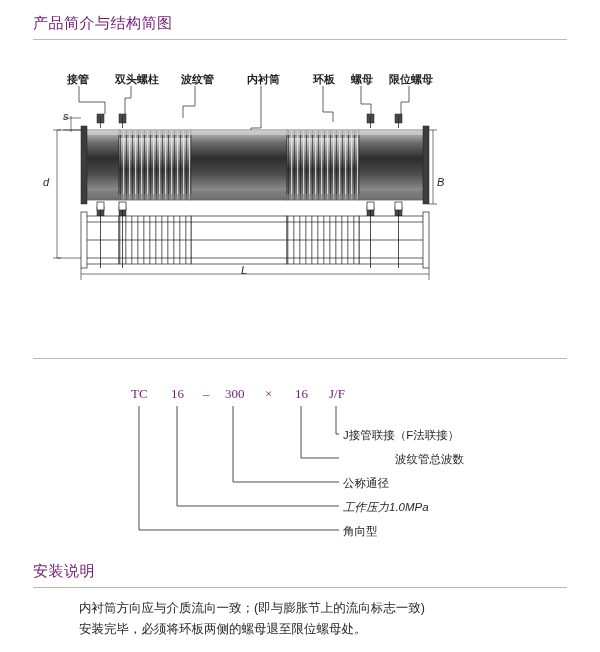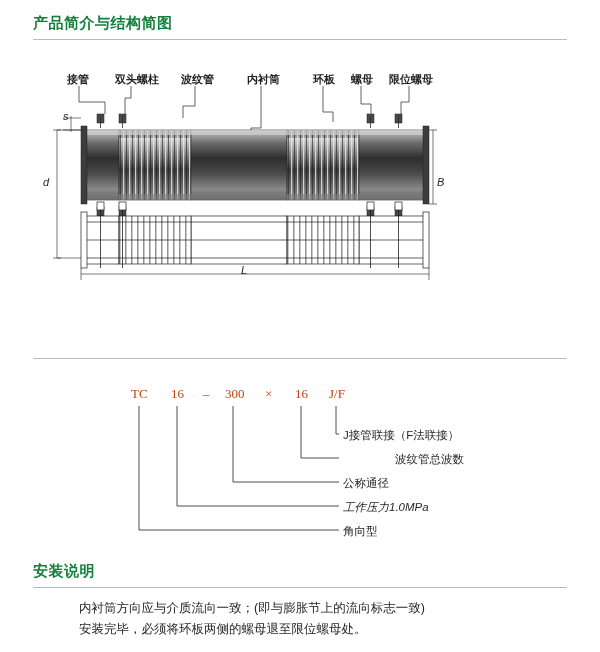--- a/index.html
+++ b/index.html
@@ -10,22 +10,22 @@
     width: 600px;
     height: 652px;
     background: #ffffff;
     font-family: "Liberation Sans", sans-serif;
     color: #231f20;
     position: relative;
     overflow: hidden;
   }
   .section-title {
     font-size: 15px;
-    font-weight: bold;
-    color: #15803d;
+    font-weight: normal;
+    color: #701a75;
     letter-spacing: 0.5px;
   }
   .underline {
     height: 1px;
     background: #b9b9b9;
   }
 
   
   #sec1 {
     position: absolute;
@@ -70,21 +70,21 @@
     position: absolute;
     left: 33px;
     top: 380px;
     width: 534px;
     height: 150px;
   }
   .code-tok {
     position: absolute;
     font-size: 13px;
     font-family: "Liberation Serif", serif;
-    color: #c2410c;
+    color: #701a75;
     white-space: nowrap;
   }
   .code-desc {
     position: absolute;
     font-size: 11.5px;
     color: #231f20;
     white-space: nowrap;
   }
 
   

